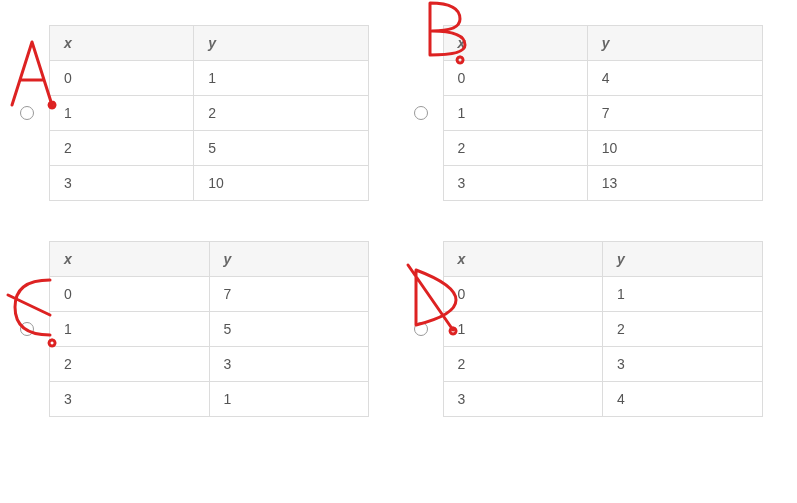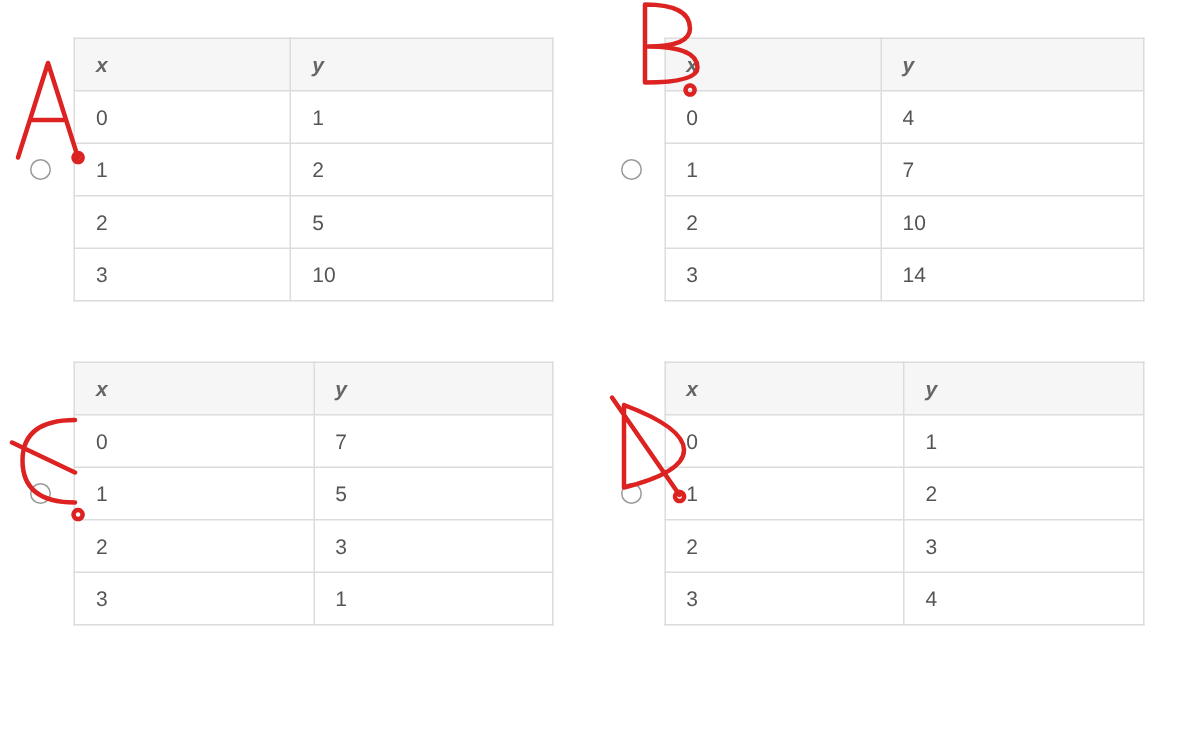--- a/index.html
+++ b/index.html
@@ -114,21 +114,21 @@
         <tr>
             <td>1</td>
             <td>7</td>
           </tr>
         <tr>
             <td>2</td>
             <td>10</td>
           </tr>
         <tr>
             <td>3</td>
-            <td>14</td>
+            <td>13</td>
           </tr>
       </tbody>
     </table>
   </div>
 
   <div class="option">
     <div class="radio"></div>
     <table>
       <thead>
           <tr>

